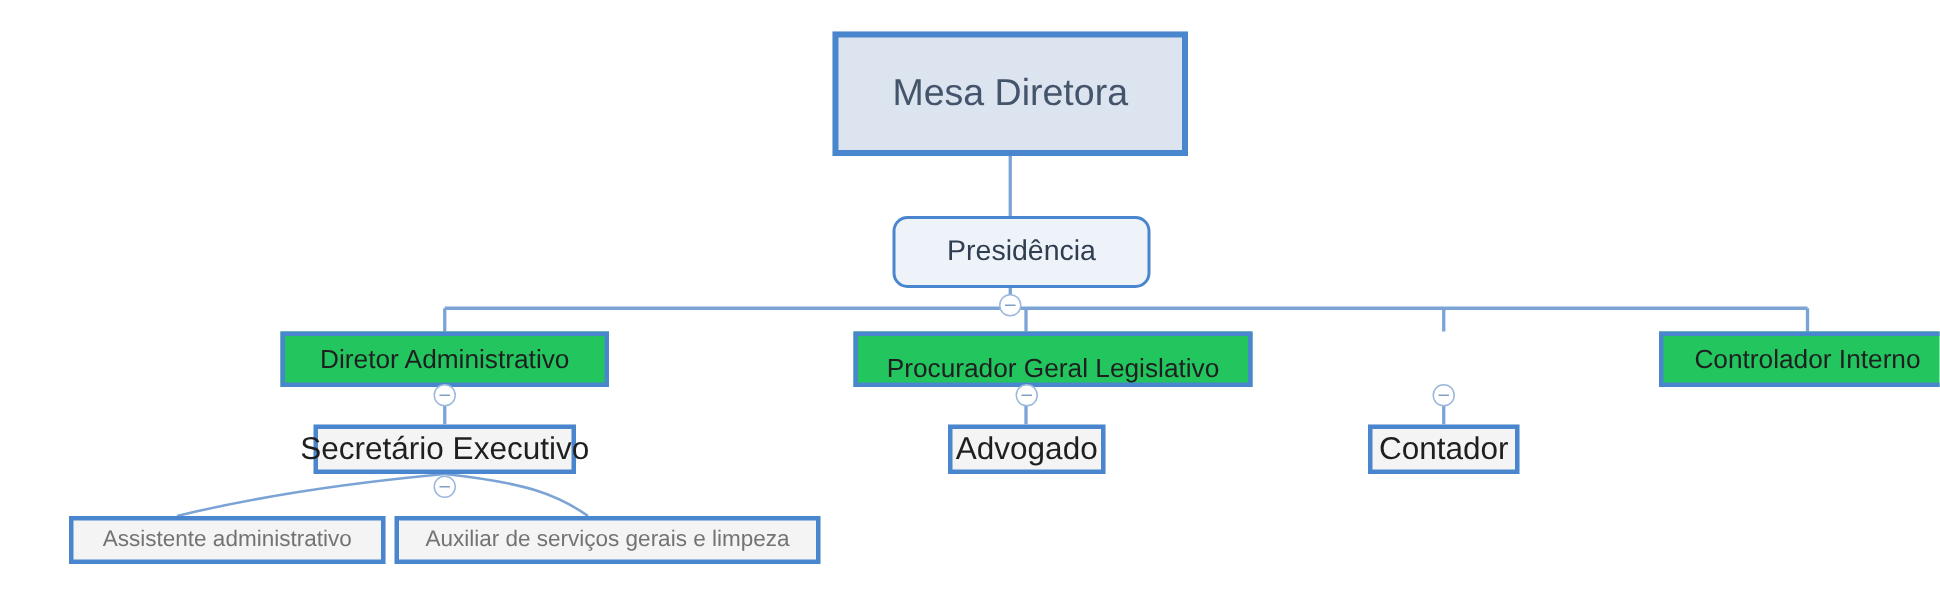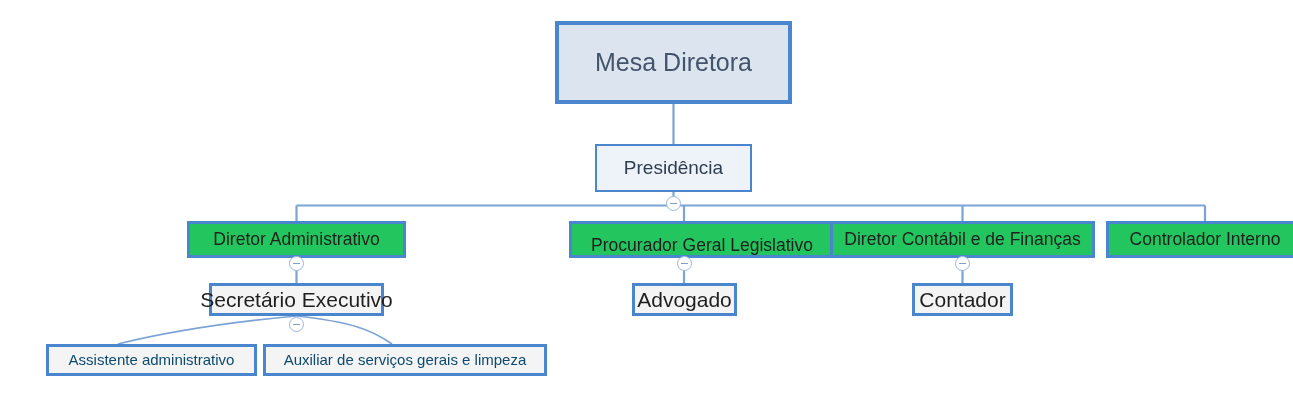--- a/index.html
+++ b/index.html
@@ -70,21 +70,21 @@
   .node.level-4 {
     background: #f4f4f4;
     border: 3px solid #4a86cd;
     color: #1f1f1f;
     font-size: 21px;
   }
   
   .node.level-5 {
     background: #f4f4f4;
     border: 3px solid #4a86cd;
-    color: #0c4a6e;
+    color: #737373;
     font-size: 15px;
   }
   .collapse-toggle {
     position: absolute;
     width: 15px;
     height: 15px;
     box-sizing: border-box;
     border: 1px solid #9cb8dd;
     border-radius: 50%;
     background: #ffffff;
@@ -126,35 +126,32 @@
 
       <path d="M264.5 316 C 200 322, 135 332, 86 344" stroke-width="1.7"></path>
       <path d="M264.5 316 C 320 322, 340 330, 360 344" stroke-width="1.7"></path>
     </g>
   </svg>
 
   <div class="node level-1" style="left:523px; top:21px; width:237px; height:83px;">
     <span class="node-label">Mesa Diretora</span>
   </div>
 
-  <div class="node level-2" style="left:563px; top:144px; width:157px; height:48px;">
+  <div class="node level-2" style="left:563px; top:144px; width:172px; height:48px;border-radius:10px;">
     <span class="node-label">Presidência</span>
   </div>
 
   <div class="node level-3" style="left:155px; top:221px; width:219px; height:37px;">
     <span class="node-label">Diretor Administrativo</span>
   </div>
 
   <div class="node level-3" style="left:537px; top:221px; width:266px; height:37px;align-items:flex-end;">
     <span class="node-label">Procurador Geral Legislativo</span>
   </div>
 
-  <div class="node level-3" style="left:798px; top:221px; width:265px; height:37px;">
-    <span class="node-label">Diretor Contábil e de Finanças</span>
-  </div>
 
   <div class="node level-3" style="left:1074px; top:221px; width:198px; height:37px;">
     <span class="node-label">Controlador Interno</span>
   </div>
 
   <div class="node level-4" style="left:177px; top:283px; width:175px; height:33px;">
     <span class="node-label">Secretário Executivo</span>
   </div>
 
   <div class="node level-4" style="left:600px; top:283px; width:105px; height:33px;justify-content:center;">

